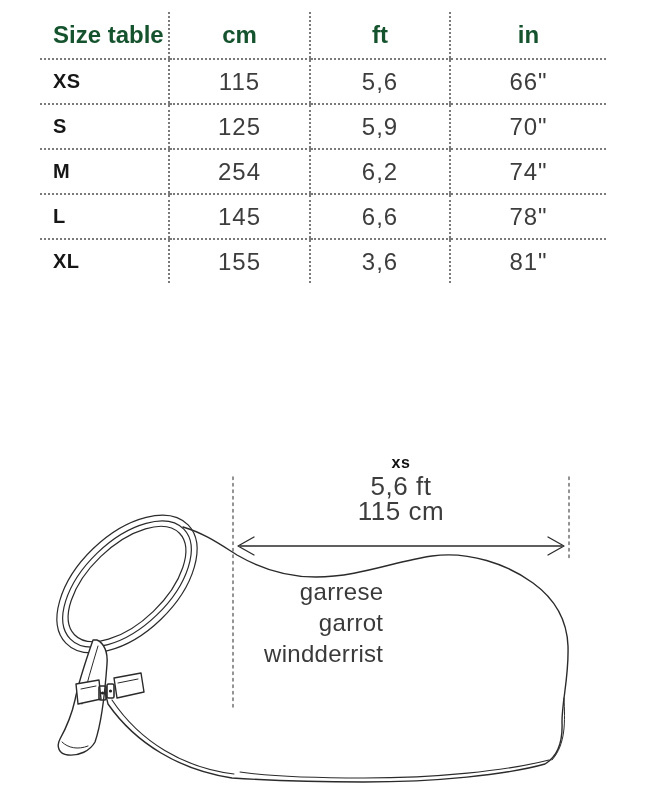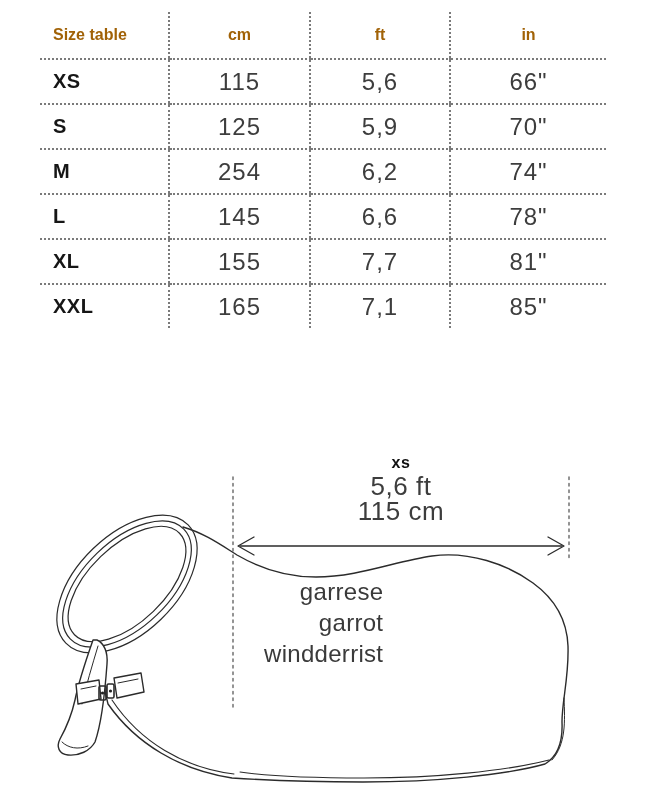--- a/index.html
+++ b/index.html
@@ -11,21 +11,21 @@
   table.size-table{
     position:absolute;left:40px;top:12px;width:566px;
     border-collapse:collapse;table-layout:fixed;
   }
   col.c0{width:129px;} col.c1{width:141px;} col.c2{width:140px;} col.c3{width:156px;}
   .size-table th,.size-table td{
     padding:0;margin:0;vertical-align:middle;
     border-bottom:2px dotted #7a7a7a;
   }
   .size-table th+th,.size-table td+td{border-left:2px dotted #7a7a7a;}
-  .size-table thead th{height:46px;font-size:16px;font-weight:bold;color:#a16207;text-align:center;}
+  .size-table thead th{height:46px;font-size:24px;font-weight:bold;color:#14532d;text-align:center;}
   .size-table thead th.left{ text-align:left;padding-left:13px;}
   .size-table tbody td{height:43px;font-size:24px;color:#3d3d3d;text-align:center;letter-spacing:1px;}
   .size-table tbody td.size{
     text-align:left;padding-left:13px;font-weight:bold;color:#161616;
     font-size:20px;letter-spacing:0.5px;
   }
   .size-table tbody tr:last-child td{border-bottom:none;}
   
   .diagram-svg{position:absolute;left:0;top:0;width:651px;height:793px;}
   .annotation{
@@ -79,28 +79,22 @@
       </tr>
       <tr>
         <td class="size">L</td>
         <td>145</td>
         <td>6,6</td>
         <td>78"</td>
       </tr>
       <tr>
         <td class="size">XL</td>
         <td>155</td>
-        <td>7,7</td>
+        <td>3,6</td>
         <td>81"</td>
-      </tr>
-      <tr>
-        <td class="size">XXL</td>
-        <td>165</td>
-        <td>7,1</td>
-        <td>85"</td>
       </tr>
     </tbody>
   </table>
 
   <svg class="diagram-svg" viewBox="0 0 651 793" fill="none" stroke="#2b2b2b" stroke-width="1.4" stroke-linecap="round" stroke-linejoin="round">
 
     <line x1="233" y1="477" x2="233" y2="710" stroke="#5a5a5a" stroke-width="1.3" stroke-dasharray="2.5 4"></line>
     <line x1="569" y1="477" x2="569" y2="558" stroke="#5a5a5a" stroke-width="1.3" stroke-dasharray="2.5 4"></line>
 
     <g stroke-width="1.3">

